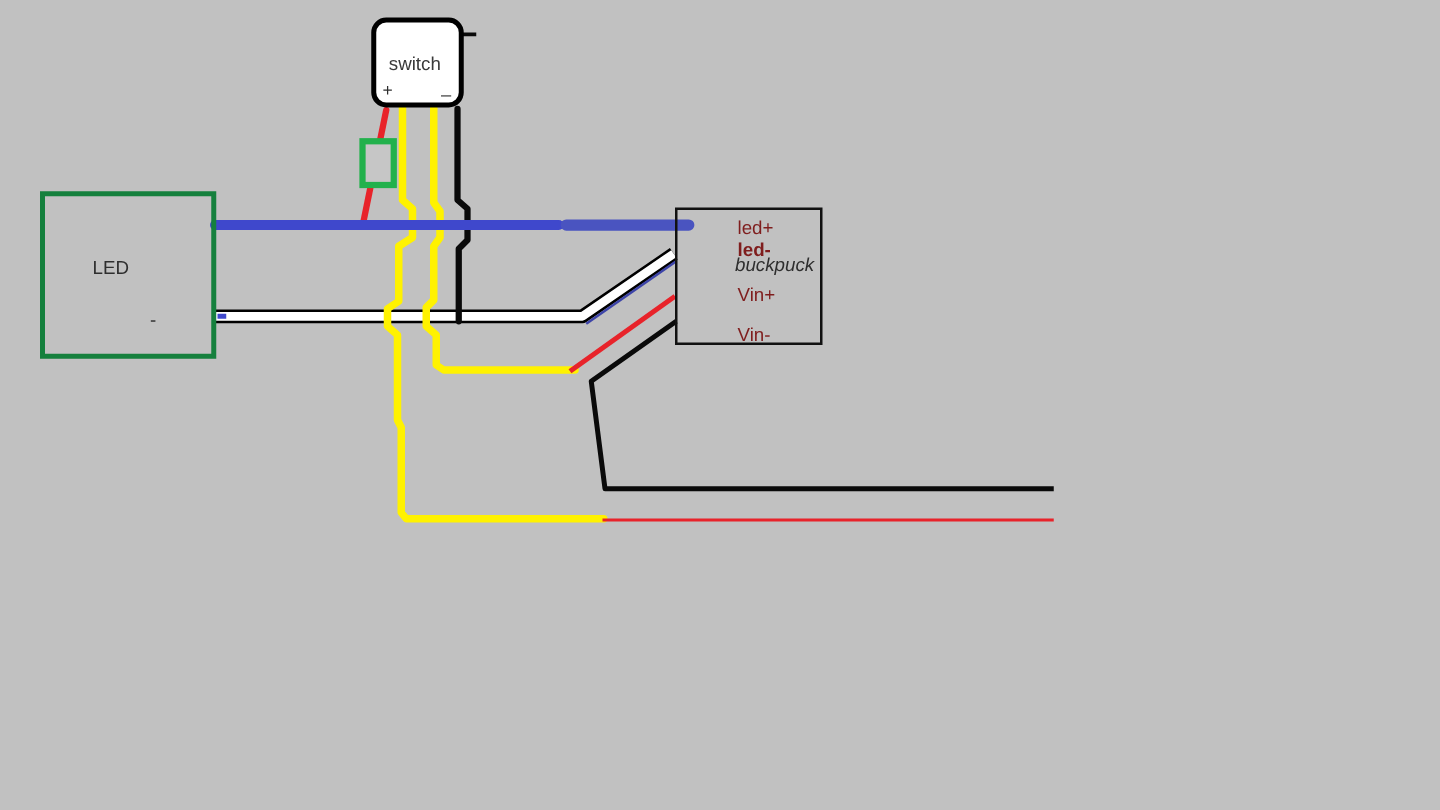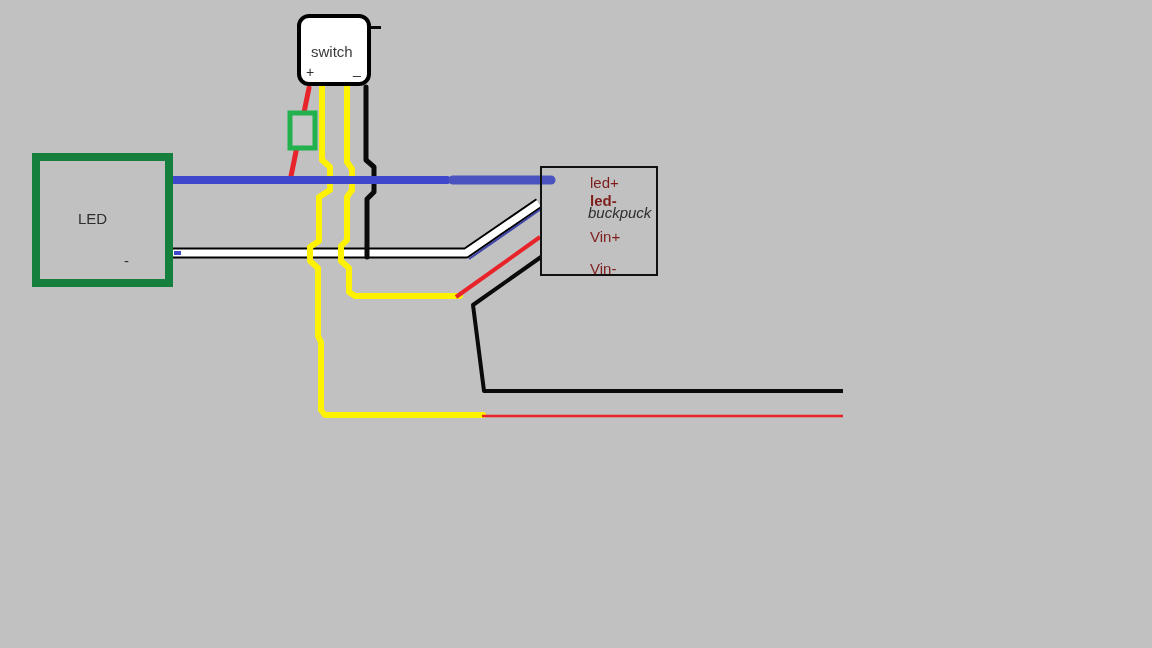--- a/index.html
+++ b/index.html
@@ -5,21 +5,21 @@
   html,body{margin:0;padding:0;}
   #canvas{
     position:relative;
     width:1152px;height:648px;
     overflow:hidden;
     font-family:"Liberation Sans", sans-serif;
   }
   #wire-svg{position:absolute;left:0;top:0;width:1152px;height:648px;}
   .box{position:absolute;box-sizing:border-box;}
   .lbl{position:absolute;white-space:nowrap;color:#2e2e2e;font-size:15px;line-height:1;}
-  #led-box{left:32px;top:153px;width:141px;height:134px;border:8px solid #15803d;}
+  #led-box{left:32px;top:153px;width:141px;height:134px;border:4px solid #15803d;}
   #led-label{left:38px;top:50px;}
   #led-minus{left:84px;top:92px;}
   #switch-box{left:297px;top:14px;width:74px;height:72px;border:4px solid #000;border-radius:12px;background:#fff;padding-left:32px;}
   #switch-divider{position:absolute;left:299px;top:26px;width:82px;height:3px;background:#0a0a0a;}
   #switch-label{left:10px;top:26px;color:#3a3a3a;}
   #switch-plus{left:5px;top:47px;font-size:14px;}
   #switch-minus{left:52px;top:44px;font-size:14px;}
   #buckpuck-box{left:540px;top:166px;width:118px;height:110px;border:2px solid #111;}
   #buckpuck-label{left:46px;top:37px;font-style:italic;}
   .pin{left:5px;font-size:15px;color:#7f1d1d;margin-left:43px;}

